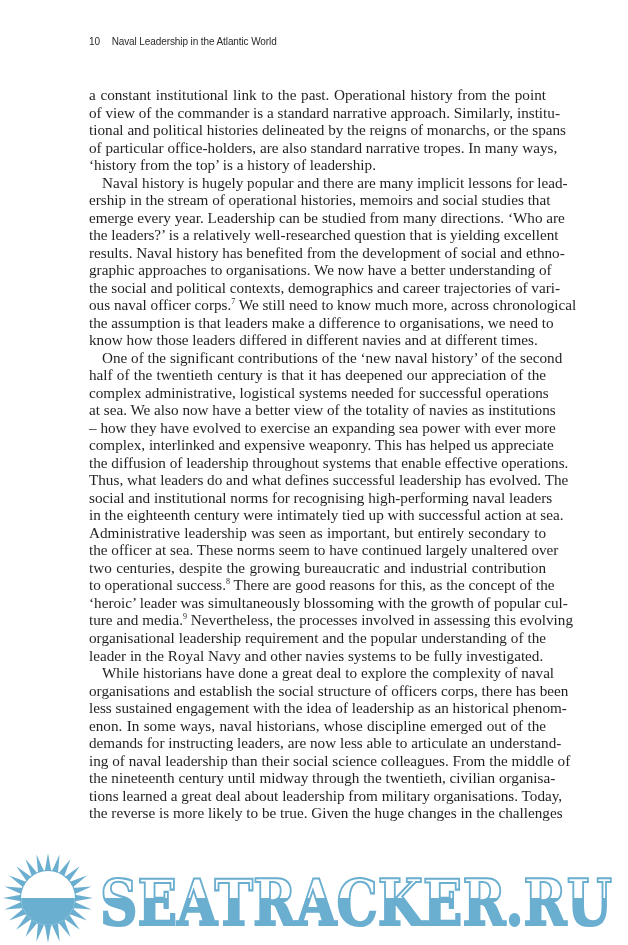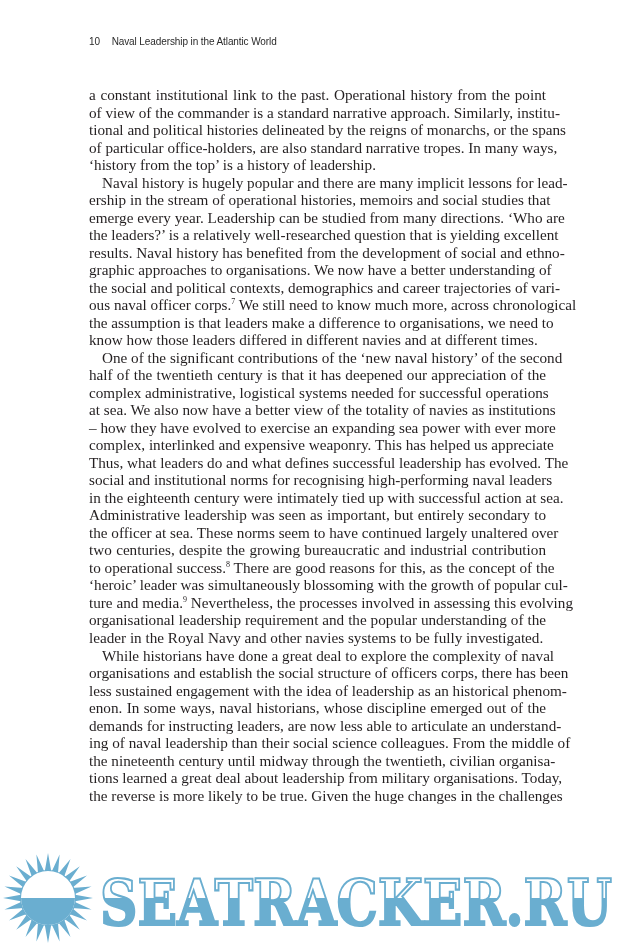--- a/index.html
+++ b/index.html
@@ -97,20 +97,21 @@
       <span class="line">the assumption is that leaders make a difference to organisations, we need to</span>
       <span class="line last">know how those leaders differed in different navies and at different times.</span>
     </div>
     <div>
       <span class="line indent">One of the significant contributions of the ‘new naval history’ of the second</span>
       <span class="line">half of the twentieth century is that it has deepened our appreciation of the</span>
       <span class="line">complex administrative, logistical systems needed for successful operations</span>
       <span class="line">at sea. We also now have a better view of the totality of navies as institutions</span>
       <span class="line">– how they have evolved to exercise an expanding sea power with ever more</span>
       <span class="line">complex, interlinked and expensive weaponry. This has helped us appreciate</span>
+      <span class="line">the diffusion of leadership throughout systems that enable effective operations.</span>
       <span class="line">Thus, what leaders do and what defines successful leadership has evolved. The</span>
       <span class="line">social and institutional norms for recognising high-performing naval leaders</span>
       <span class="line">in the eighteenth century were intimately tied up with successful action at sea.</span>
       <span class="line">Administrative leadership was seen as important, but entirely secondary to</span>
       <span class="line">the officer at sea. These norms seem to have continued largely unaltered over</span>
       <span class="line">two centuries, despite the growing bureaucratic and industrial contribution</span>
       <span class="line">to operational success.<sup>8</sup> There are good reasons for this, as the concept of the</span>
       <span class="line">‘heroic’ leader was simultaneously blossoming with the growth of popular cul-</span>
       <span class="line">ture and media.<sup>9</sup> Nevertheless, the processes involved in assessing this evolving</span>
       <span class="line">organisational leadership requirement and the popular understanding of the</span>

